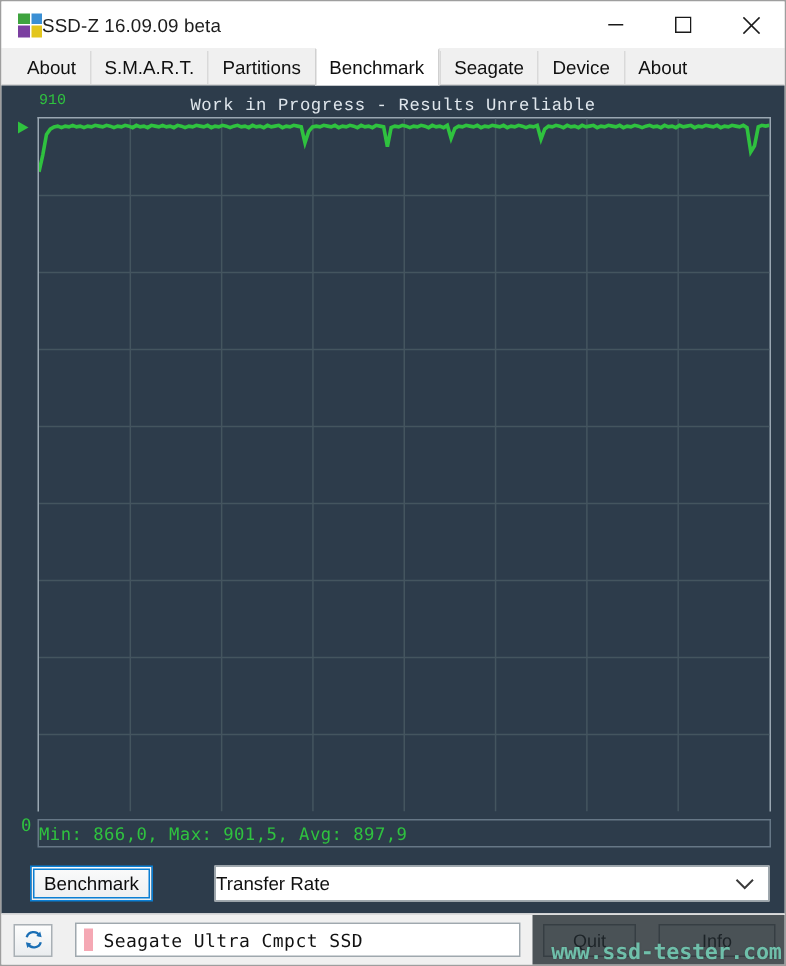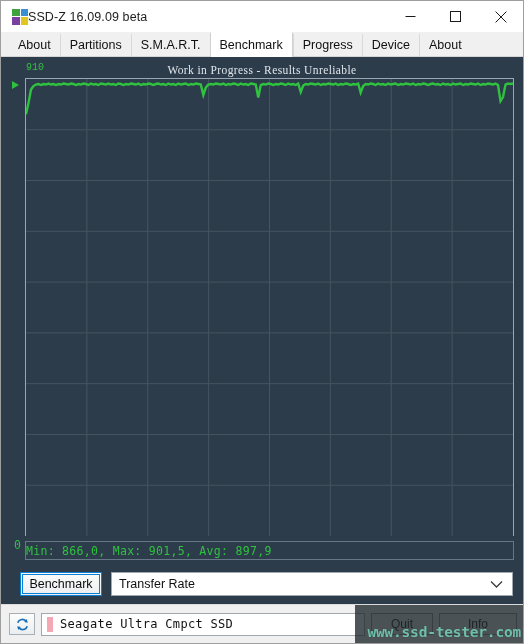--- a/index.html
+++ b/index.html
@@ -95,21 +95,21 @@
   }
 
   .chart-wrap {
     position: relative;
     flex: 1 1 auto;
     display: flex; flex-direction: column;
   }
 
   .chart-title {
     text-align: center;
-    font-family: Liberation Serif, serif;
+    font-family: Liberation Mono, monospace;
     font-size: 11.5px;
     color: #dfe6ec;
     letter-spacing: .4px;
     margin-top: 2px;
     height: 15px;
     line-height: 15px;
   }
 
   .axis-top-label {
     position: absolute;
@@ -178,38 +178,38 @@
     font-size: 12.5px;
     color: #0c0c0c;
     display: flex; align-items: center; justify-content: center;
     font-family: "Liberation Sans", sans-serif;
   }
   .combo {
     flex: 1 1 auto; height: 24px;
     background: #ffffff;
     border: 1px solid #9fa8ae;
     display: flex; align-items: center;
-    padding-left: 7px;
-    position: relative;
+    position: relative;
+    margin-left: 32px;
   }
   .combo-value {
     font-size: 12.5px; color: #101010;
   }
   .combo-arrow {
     position: absolute; right: 9px; top: 0; bottom: 0;
     display: flex; align-items: center;
   }
 
   
   .statusbar {
-    height: 39px; min-height: 30px;
+    height: 34px; min-height: 30px;
     background: #f0f0f0;
     display: flex; align-items: center;
     padding: 0 6px 0 8px;
-    gap: 6px;
+    gap: 15px;
     position: relative;
     border-top: 1px solid #dcdcdc;
   }
   .refresh-btn {
     width: 26px; height: 22px;
     background: linear-gradient(#fdfdfd, #eaedef);
     border: 1px solid #a9b0b5;
     display: flex; align-items: center; justify-content: center;
   }
   .device-field {
@@ -293,24 +293,24 @@
         <svg width="12" height="12" viewBox="0 0 12 12" aria-hidden="true">
           <line x1="0.6" y1="0.6" x2="11.4" y2="11.4" stroke="#1a1a1a" stroke-width="1"></line>
           <line x1="11.4" y1="0.6" x2="0.6" y2="11.4" stroke="#1a1a1a" stroke-width="1"></line>
         </svg>
       </div>
     </div>
   </div>
 
   <div class="tabstrip">
     <div class="tab">About</div>
+    <div class="tab">S.M.A.R.T.</div>
     <div class="tab">Partitions</div>
-    <div class="tab">S.M.A.R.T.</div>
     <div class="tab active">Benchmark</div>
-    <div class="tab">Progress</div>
+    <div class="tab">Seagate</div>
     <div class="tab">Device</div>
     <div class="tab">About</div>
   </div>
 
   <div class="panel">
 
     <div class="chart-wrap">
 
       <div class="chart-title">Work in Progress - Results Unreliable</div>
 

